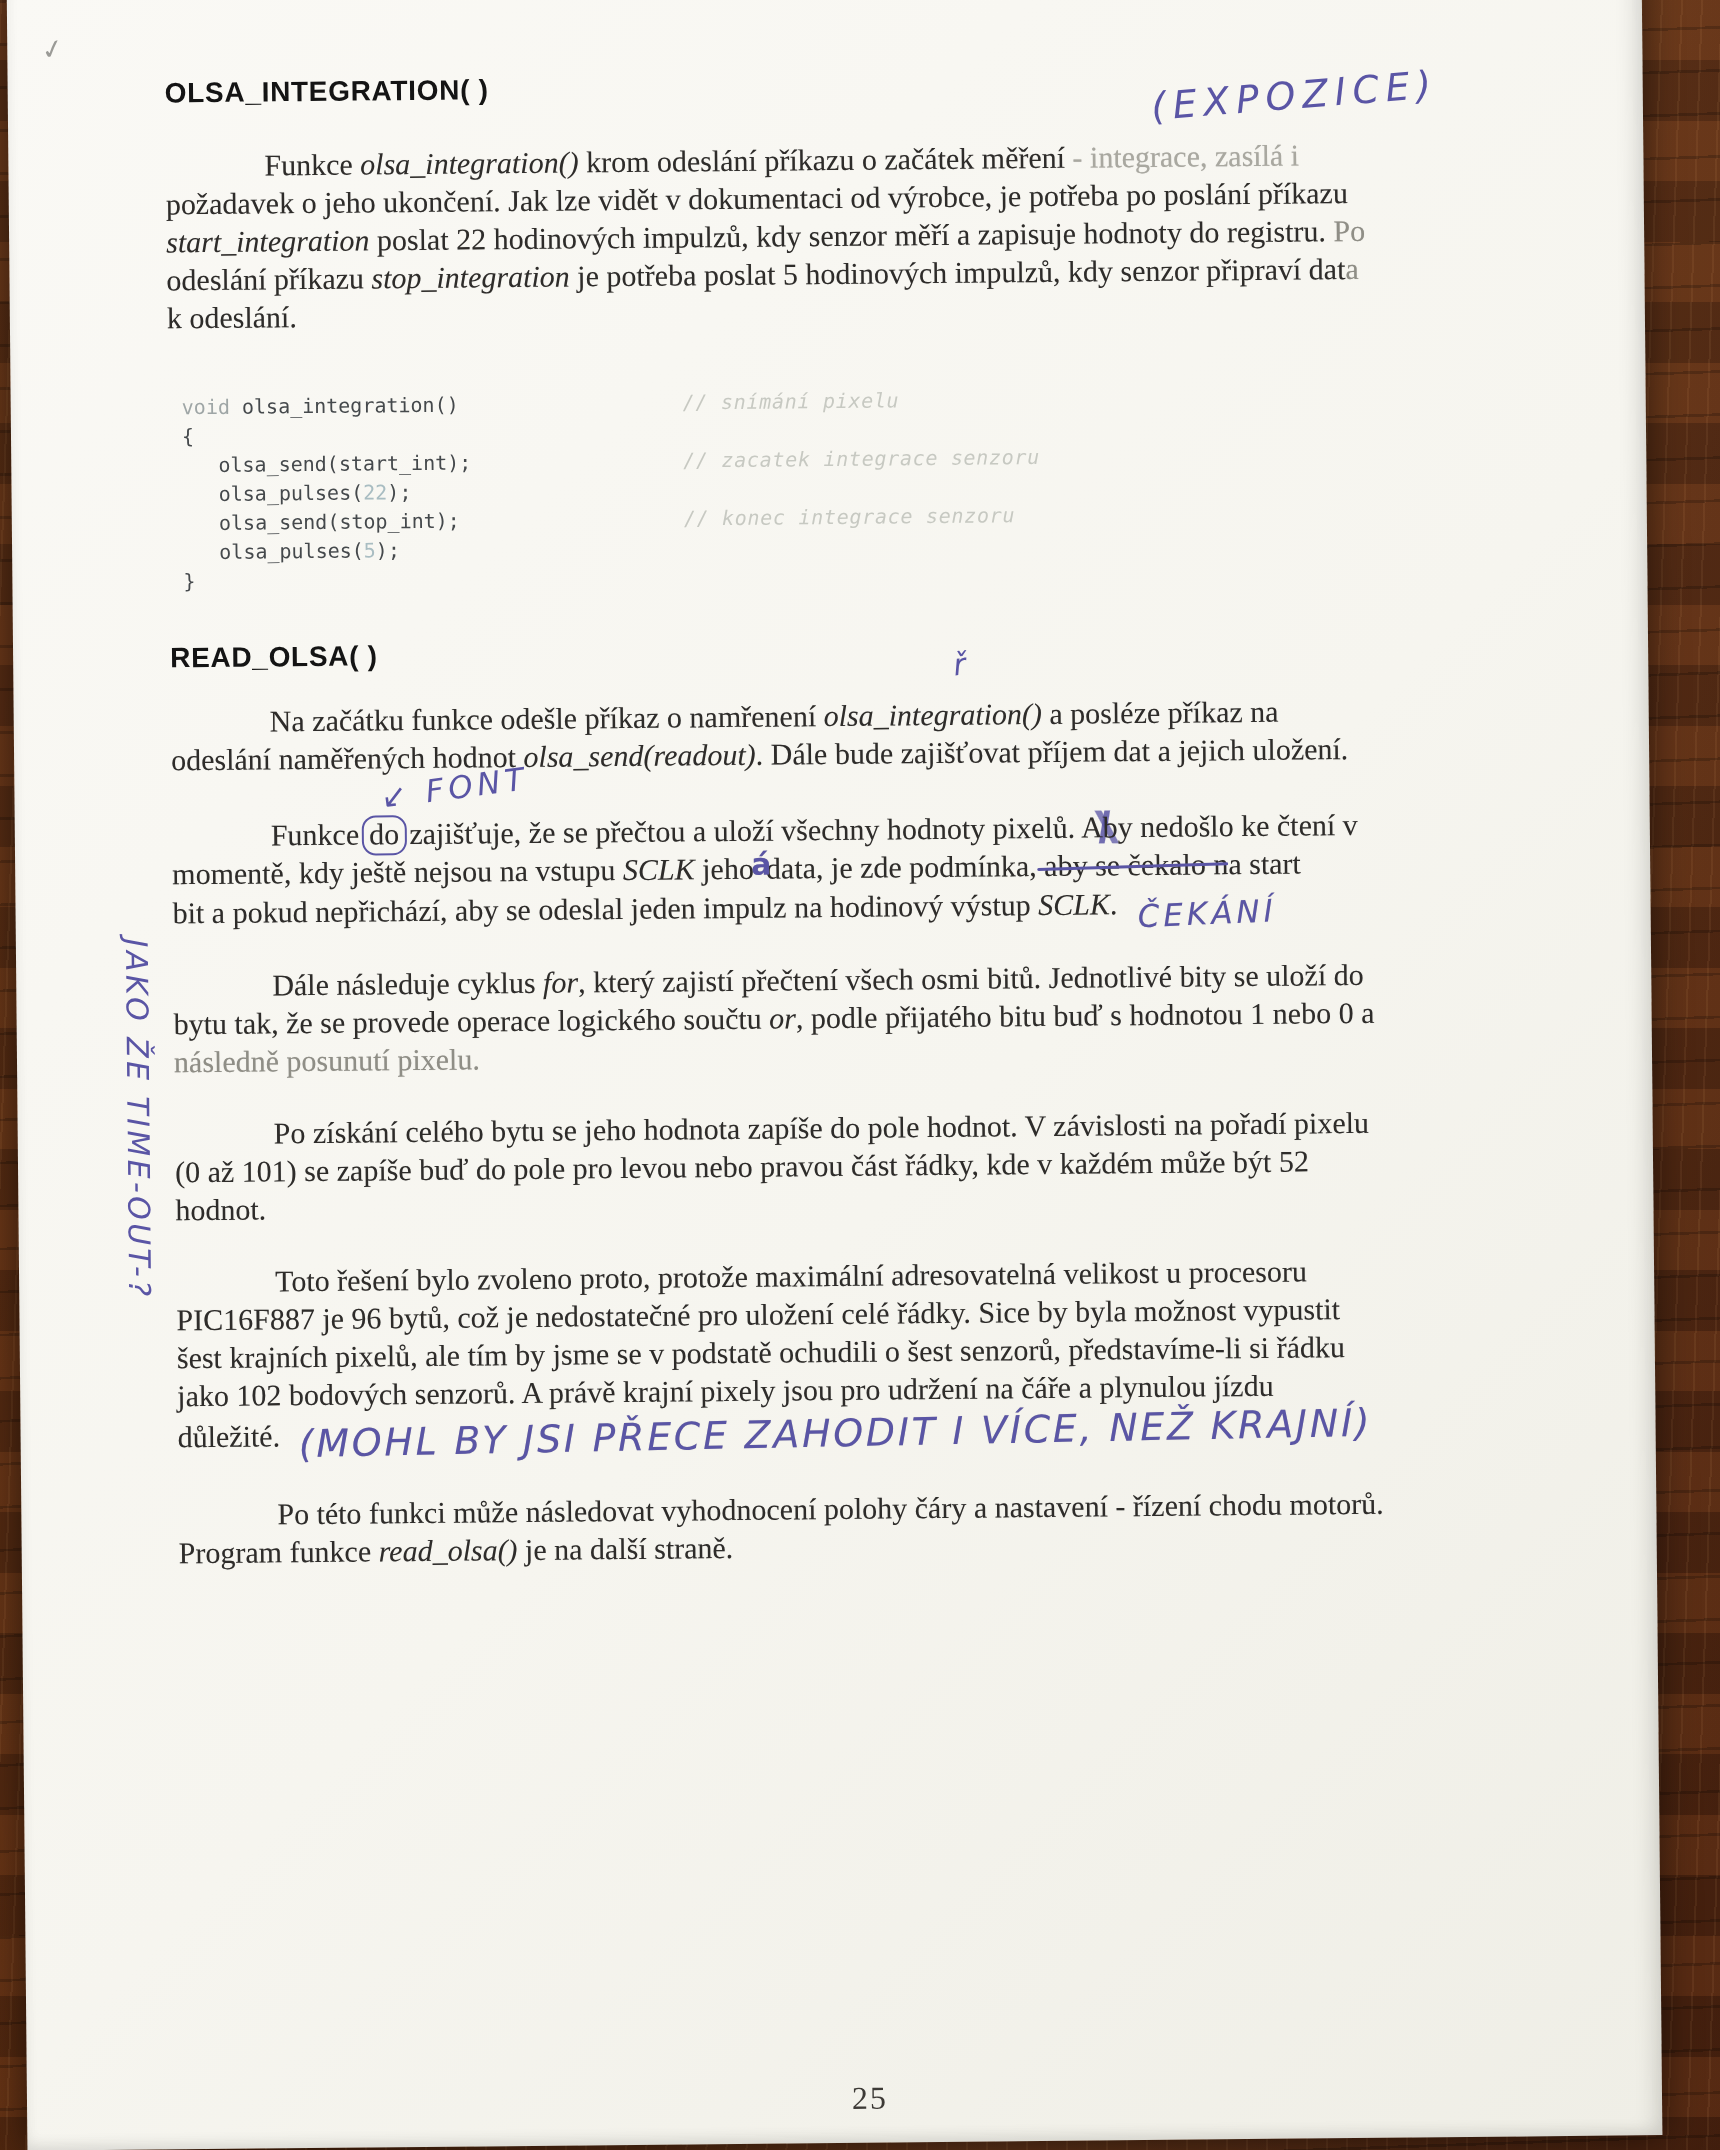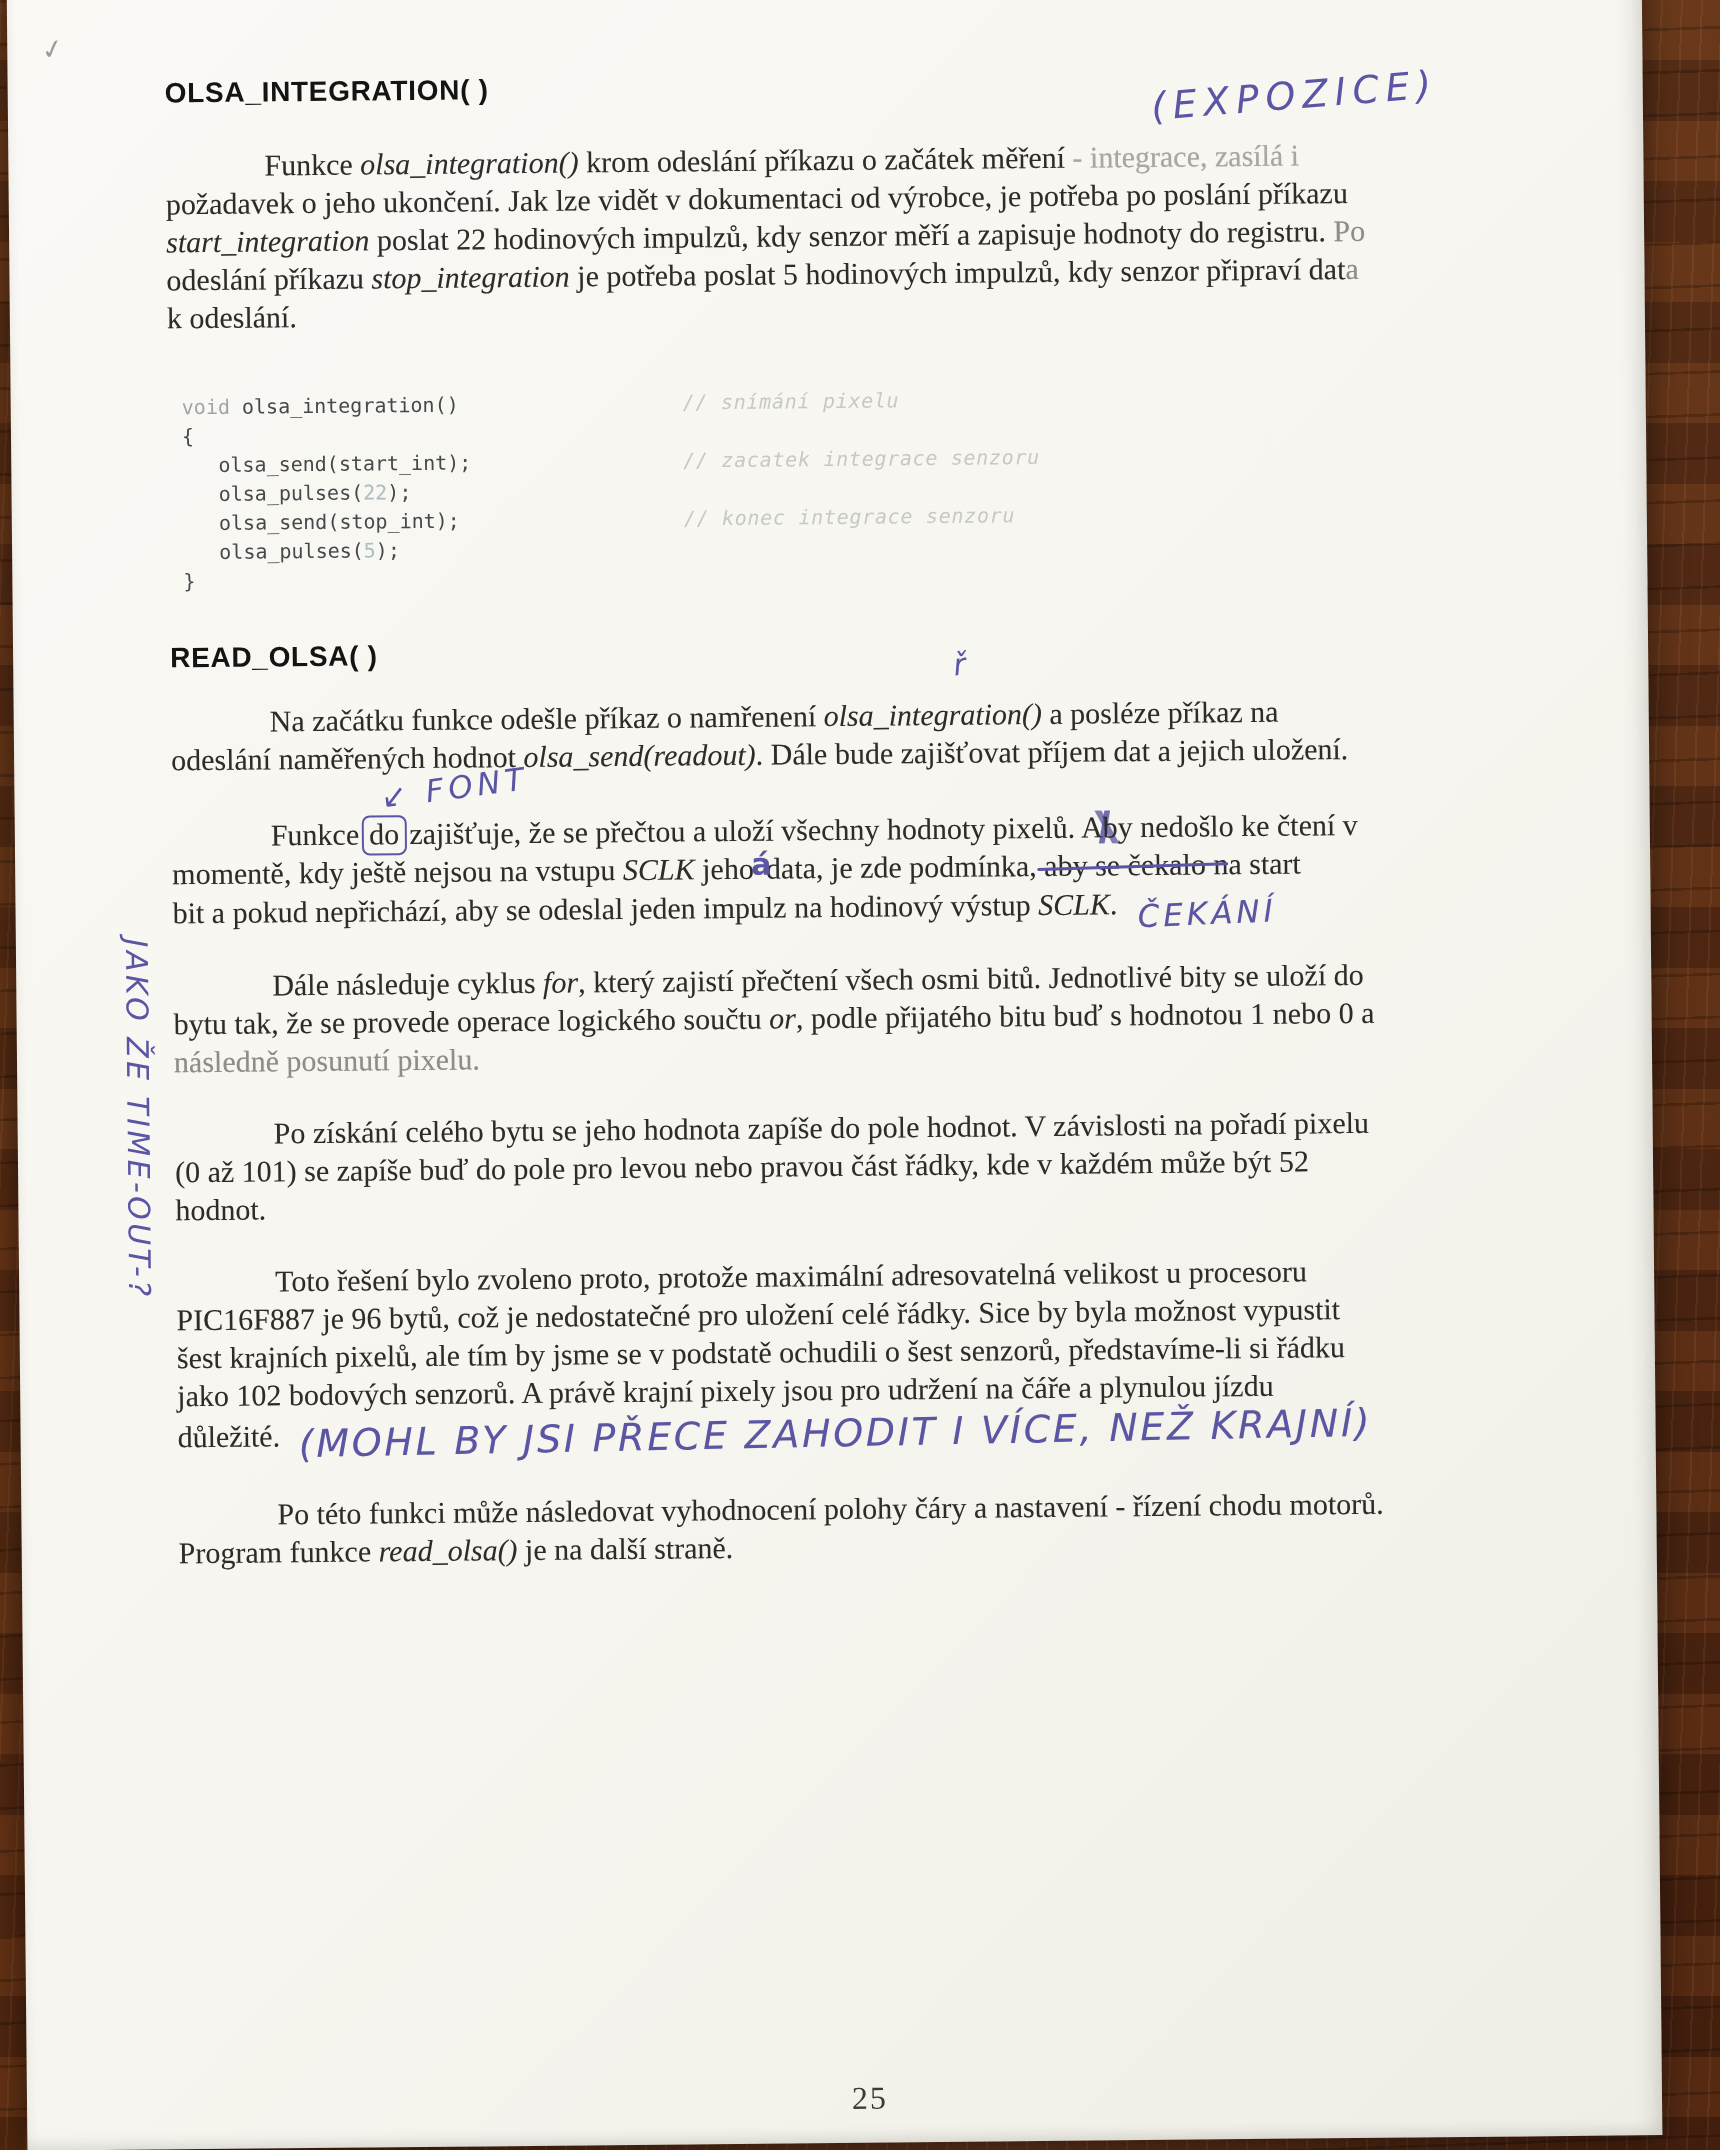--- a/index.html
+++ b/index.html
@@ -57,21 +57,21 @@
   .note-font{left:366px;top:794px;font-size:31px;letter-spacing:4.7px;transform:rotate(-7deg);}
   .note-mark{left:34px;top:54px;font-size:27px;color:#9b9b97;transform:rotate(-12deg);font-family:"DejaVu Sans",sans-serif;}
   .note-timeout{
     left:138px;top:960px;font-size:30px;letter-spacing:3.4px;
     transform:rotate(90deg);transform-origin:0 0;
   }
   .hw-cekani{display:inline-block;font-size:31px;letter-spacing:4px;margin-left:20px;transform:translateY(10.8px) rotate(-2deg);}
   .hw-mohl{display:inline-block;font-size:38px;letter-spacing:2.7px;margin-left:19px;transform:translateY(5.4px) rotate(-0.6deg);white-space:nowrap;}
 
   
-  .box{border:2px solid var(--pen);border-radius:8px;padding:0 5.4px 2.7px 5.4px;margin:0 2.7px;}
+  .box{border:2px solid var(--pen);border-radius:14px;padding:0 5.4px 2.7px 5.4px;margin:0 2.7px;}
   .scrib{
     background:
       linear-gradient(100deg, rgba(0,0,0,0) 40%, rgba(90,85,165,.85) 42%, rgba(90,85,165,.85) 50%, rgba(0,0,0,0) 52%),
       linear-gradient(62deg, rgba(0,0,0,0) 44%, rgba(90,85,165,.75) 46%, rgba(90,85,165,.75) 54%, rgba(0,0,0,0) 56%);
   }
   .strike{position:relative;}
   .strike::after{
     content:"";position:absolute;left:-6.7px;right:-23px;top:52%;height:3.4px;
     background:var(--pen);border-radius:2px;transform:rotate(-1.2deg);
   }

